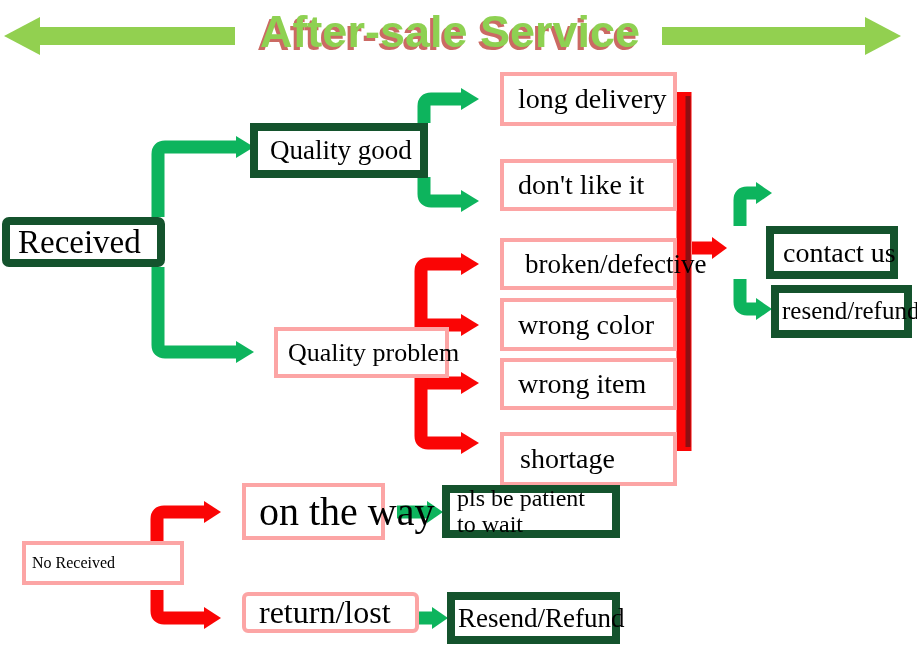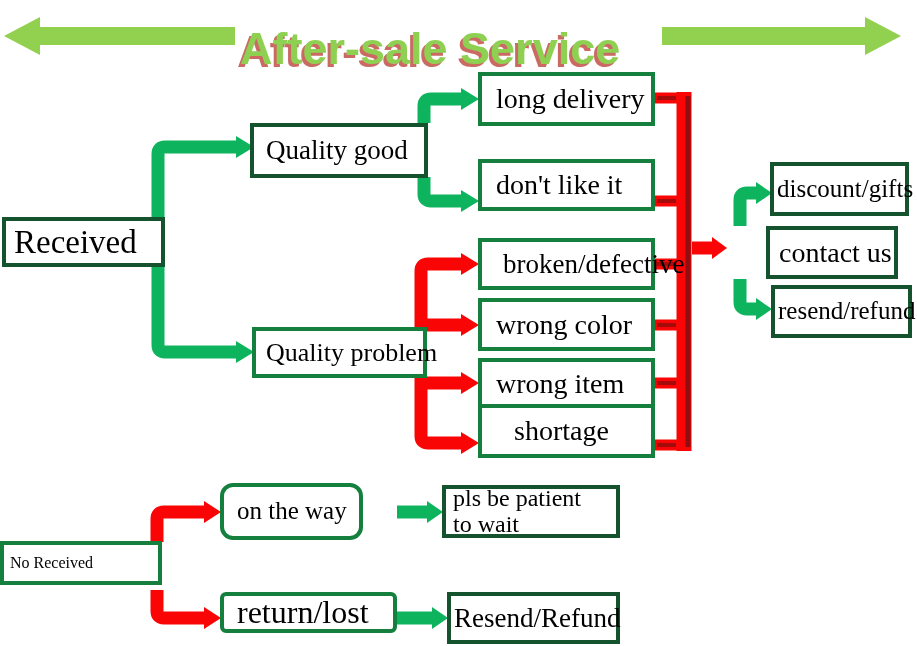--- a/index.html
+++ b/index.html
@@ -6,27 +6,27 @@
   #stage{
     position:relative;width:917px;height:646px;background:#ffffff;
     overflow:hidden;font-family:"Liberation Serif",serif;
   }
   #connectors{position:absolute;left:0;top:0;pointer-events:none;}
   .node{
     position:absolute;box-sizing:border-box;background:#fff;
     display:flex;align-items:center;color:#000;
     font-family:"Liberation Serif",serif;line-height:1.05;white-space:nowrap;
   }
-  .node.green{border:4px solid #14532d;}
-  .node.red{border:4px solid #15803d;}
+  .node.green{border:8px solid #14532d;}
+  .node.red{border:4px solid #fca5a5;margin-left:22px;}
   .prewrap{white-space:pre-line;}
   .banner-shaft{position:absolute;background:#92d050;}
   .banner-head{position:absolute;width:0;height:0;}
   #title-text{
-    position:absolute;left:240px;top:23px;width:420px;text-align:left;
+    position:absolute;left:240px;top:6px;width:420px;text-align:center;
     font-family:"Liberation Sans",sans-serif;font-weight:bold;font-size:45px;
     color:#8ed152;text-shadow:-3px 3px 0 #cb6a63;letter-spacing:0px;
   }
 </style>
 </head>
 <body>
 
 <div id="stage">
 
   <div class="banner-head" style="left:4px;top:17px;border-right:36px solid #92d050;border-top:19px solid transparent;border-bottom:19px solid transparent;"></div>
@@ -116,47 +116,46 @@
     <g fill="none" stroke="#0db45d" stroke-width="13">
       <path d="M397 512 L427 512"></path>
     </g>
     <polygon points="427,501 443,512 427,523" fill="#0db45d"></polygon>
     <g fill="none" stroke="#0db45d" stroke-width="13">
       <path d="M397 618 L432 618"></path>
     </g>
     <polygon points="432,607 448,618 432,629" fill="#0db45d"></polygon>
   </svg>
 
-  <div class="node green" style="left:2px;top:217px;width:163px;height:50px;font-size:33px;padding-left:8px;">Received</div>
+  <div class="node green" style="left:2px;top:217px;width:163px;height:50px;font-size:33px;padding-left:8px;border-radius:7px;">Received</div>
 
   <div class="node green" style="left:250px;top:123px;width:178px;height:55px;font-size:27px;padding-left:12px;">Quality good</div>
 
   <div class="node red" style="left:252px;top:327px;width:175px;height:51px;font-size:26px;padding-left:10px;">Quality problem</div>
 
   <div class="node red" style="left:478px;top:72px;width:177px;height:54px;font-size:28px;padding-left:14px;">long delivery</div>
 
   <div class="node red" style="left:478px;top:159px;width:177px;height:52px;font-size:28px;padding-left:14px;">don't like it</div>
 
   <div class="node red" style="left:478px;top:238px;width:177px;height:52px;font-size:27px;padding-left:21px;">broken/defective</div>
 
   <div class="node red" style="left:478px;top:298px;width:177px;height:53px;font-size:28px;padding-left:14px;">wrong color</div>
 
   <div class="node red" style="left:478px;top:358px;width:177px;height:52px;font-size:28px;padding-left:14px;">wrong item</div>
 
-  <div class="node red" style="left:478px;top:404px;width:177px;height:54px;font-size:28px;padding-left:32px;">shortage</div>
+  <div class="node red" style="left:478px;top:432px;width:177px;height:54px;font-size:28px;padding-left:16px;">shortage</div>
 
   <div class="node green" style="left:726px;top:226px;width:132px;height:53px;font-size:28px;padding-left:9px;margin-left:40px;">contact us</div>
 
-  <div class="node green" style="left:770px;top:162px;width:139px;height:54px;font-size:25px;padding-left:3px;">discount/gifts</div>
 
   <div class="node green" style="left:771px;top:285px;width:141px;height:53px;font-size:25px;padding-left:3px;">resend/refund</div>
 
   <div class="node red" style="left:0px;top:541px;width:162px;height:44px;font-size:16px;padding-left:6px;">No Received</div>
 
-  <div class="node red" style="left:220px;top:483px;width:143px;height:57px;font-size:25px;padding-left:13px;border-radius:13px;">on the way</div>
+  <div class="node red" style="left:220px;top:483px;width:143px;height:57px;font-size:40px;padding-left:13px;">on the way</div>
 
   <div class="node green prewrap" style="left:442px;top:485px;width:178px;height:53px;font-size:24px;padding-left:7px;">pls be patient
 to wait</div>
 
   <div class="node red" style="left:220px;top:592px;width:177px;height:41px;font-size:32px;padding-left:13px;border-radius:6px;">return/lost</div>
 
   <div class="node green" style="left:447px;top:592px;width:173px;height:52px;font-size:27px;padding-left:3px;">Resend/Refund</div>
 
 </div>
 

